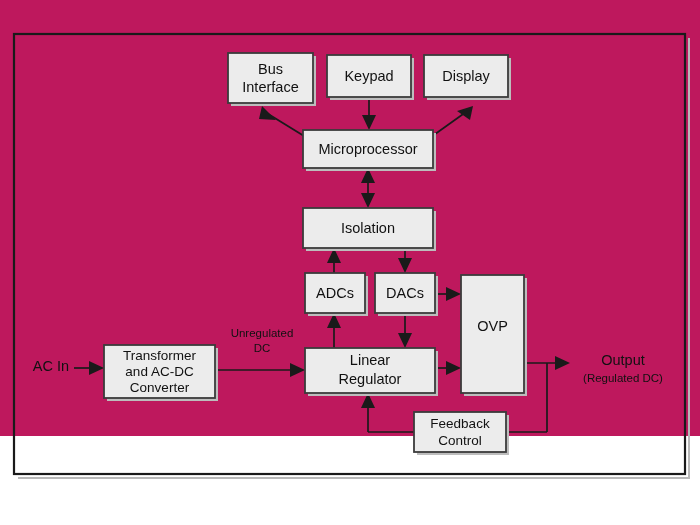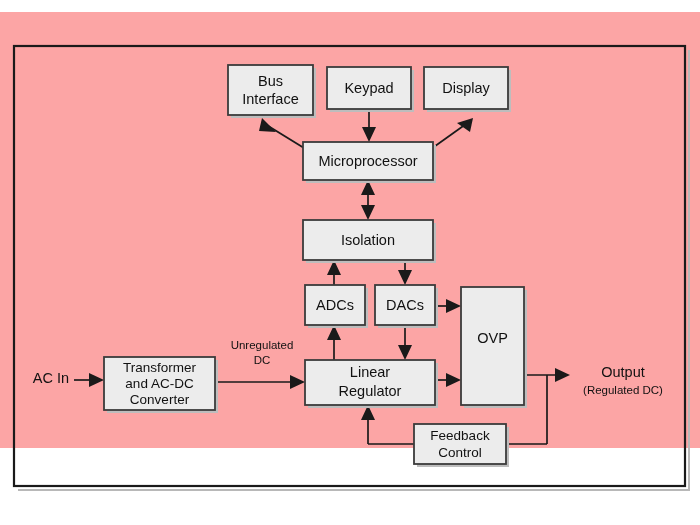--- a/index.html
+++ b/index.html
@@ -10,22 +10,21 @@
   body {
     width: 700px;
     height: 525px;
     font-family: "Liberation Sans", sans-serif;
     overflow: hidden;
   }
   #canvas {
     position: relative;
     width: 700px;
     height: 436px;
-    background: #fca5a5;
-    margin-top: 12px;
+    background: #be185d;
   }
   svg.diagram {
     position: absolute;
     left: 0;
     top: 0;
     width: 700px;
     height: 525px;
   }
   .frame-rect {
     fill: none;

